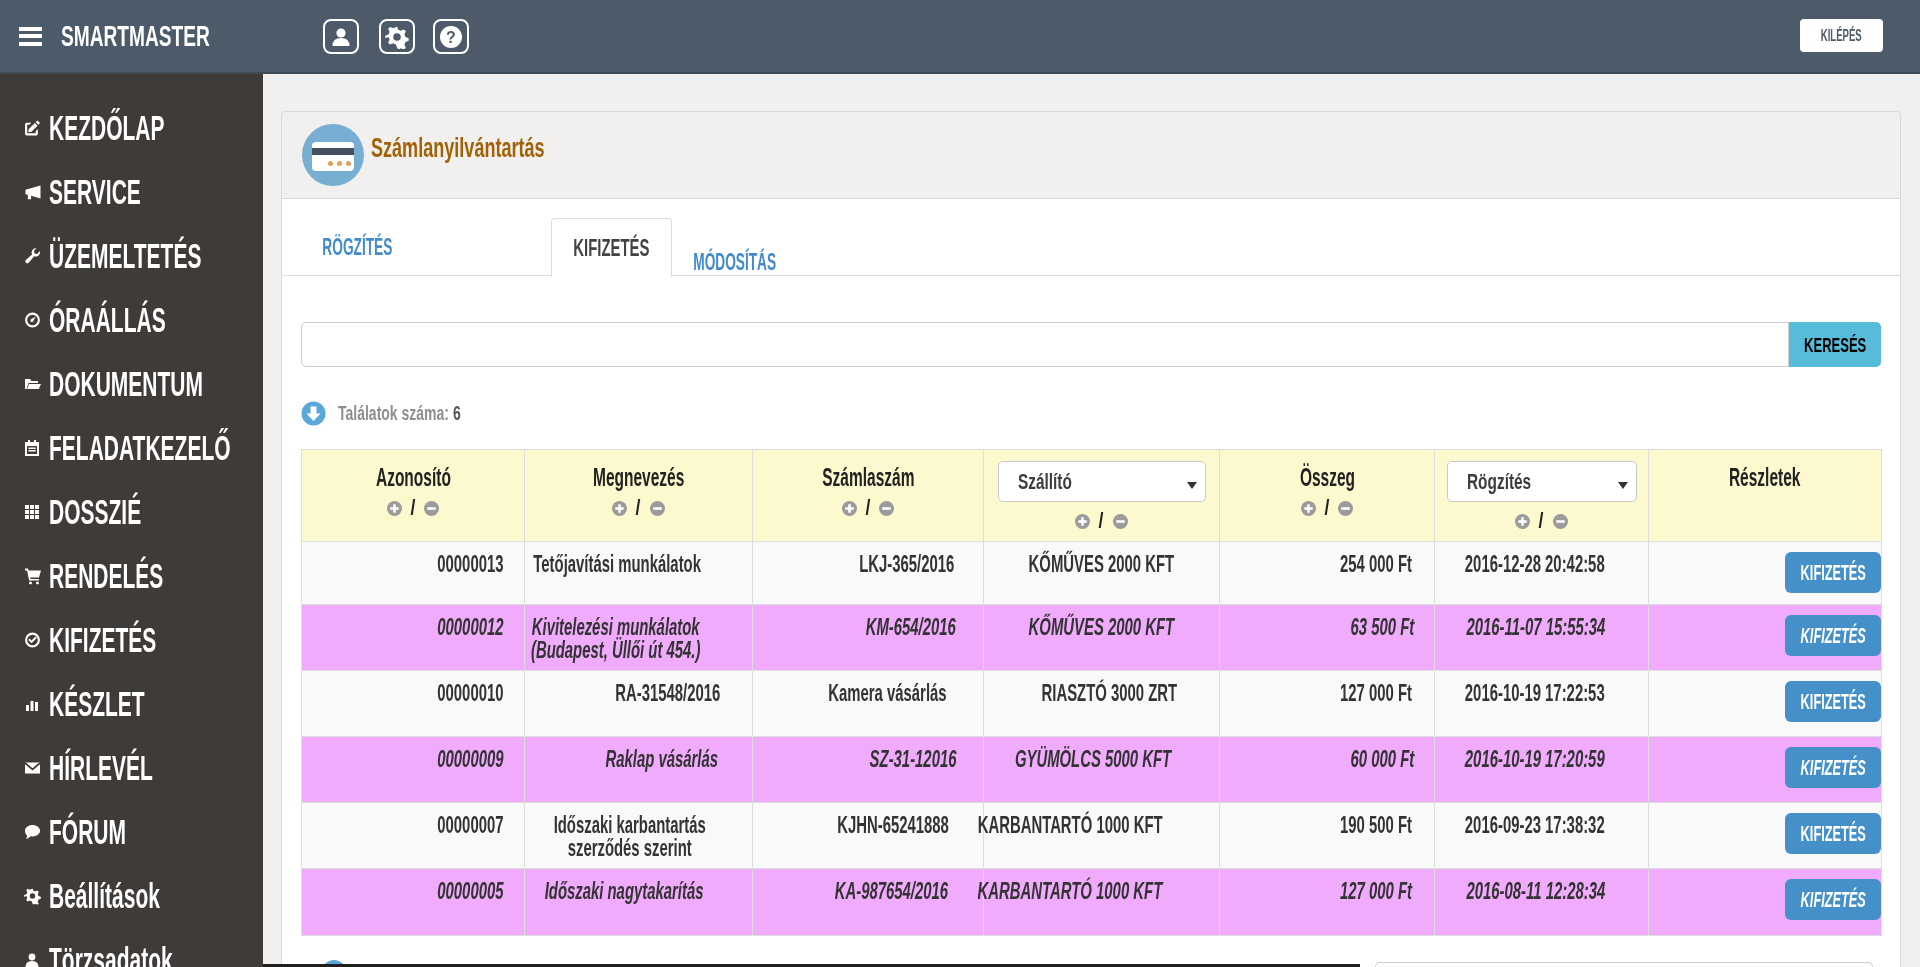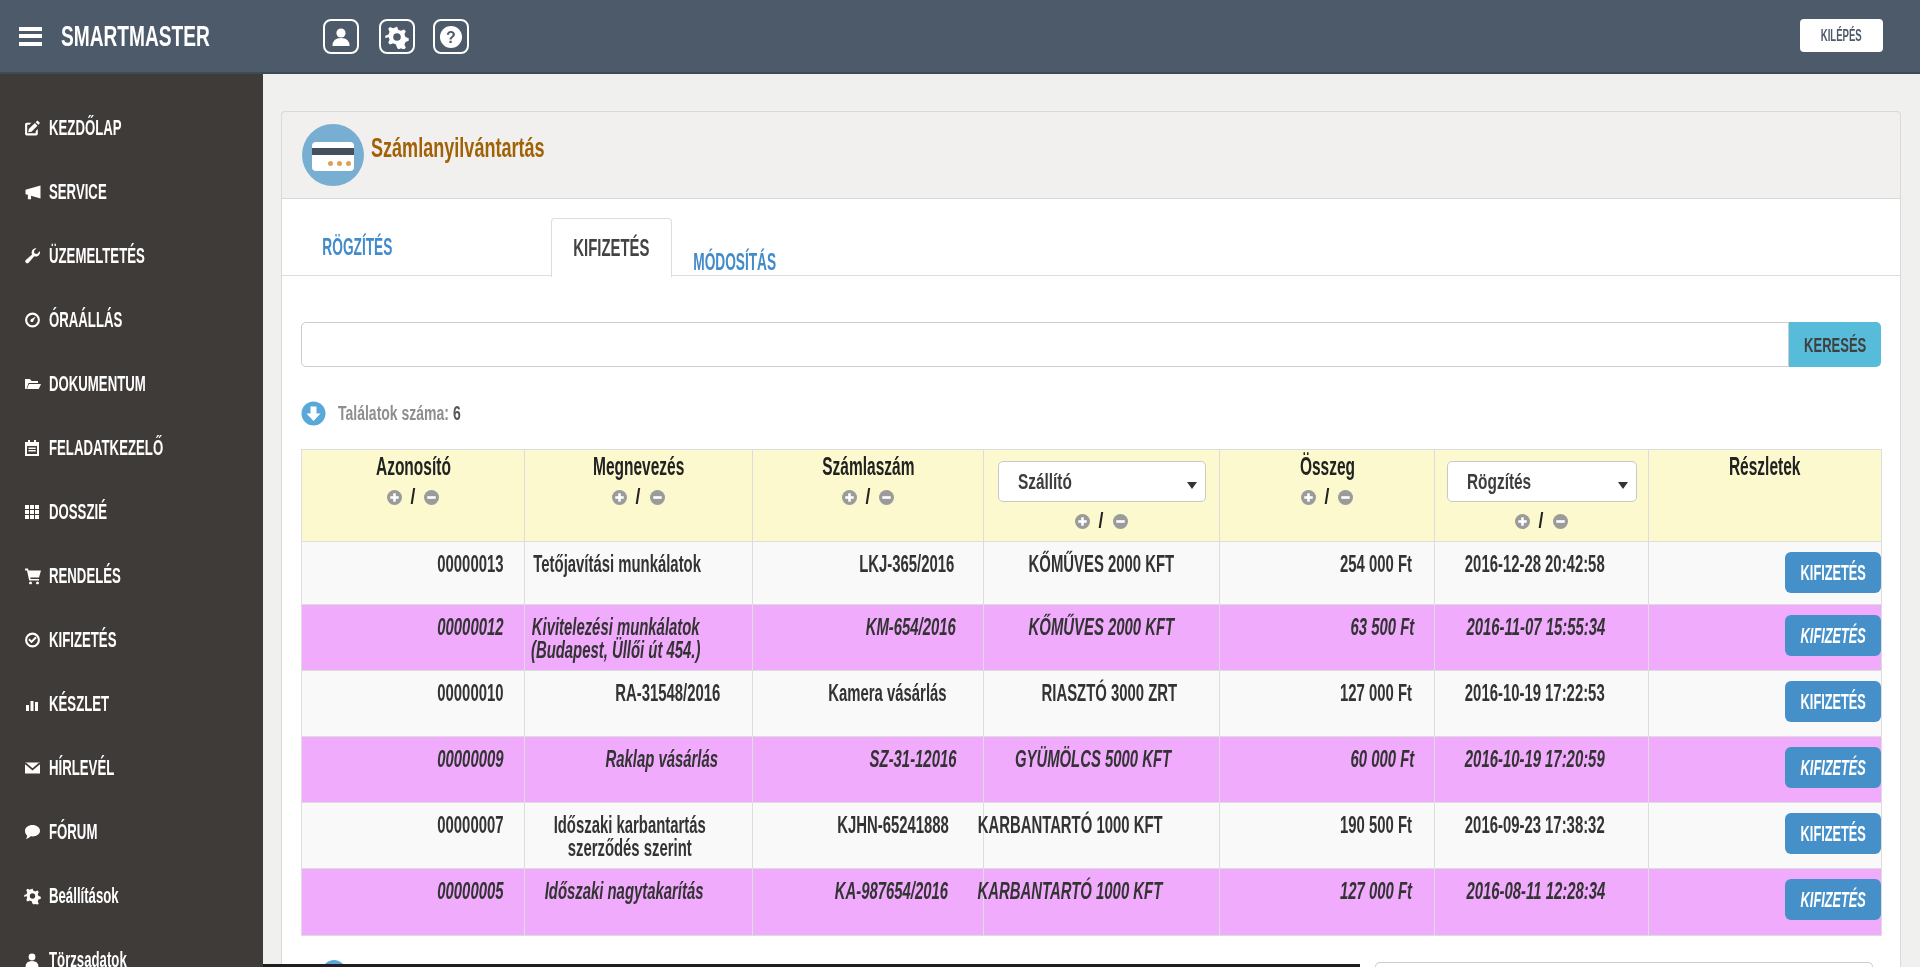--- a/index.html
+++ b/index.html
@@ -14,21 +14,21 @@
 #burger div { height:3.8px; background:#fff; margin-bottom:3.6px; }
 #brand { position:absolute; left:61px; top:20px; color:#fff; font-size:29px; font-weight:bold;text-decoration:underline; }
 .hbtn { position:absolute; top:19px; width:36px; height:35px; border:2px solid #fff; border-radius:8px; }
 .hbtn svg { position:absolute; left:50%; top:50%; transform:translate(-50%,-50%); }
 #kilepes { position:absolute; left:1800px; top:19px; width:83px; height:33px; background:#fff; border-radius:4px; color:#4d5a6a; font-size:16px; font-weight:bold; display:flex; justify-content:center; align-items:center; }
 
 
 #side { position:absolute; left:0; top:74px; width:263px; height:893px; background:#3e3b39; }
 .mi { position:absolute; left:0; width:263px; height:28px; color:#fff; }
 .mi svg { position:absolute; left:24px; top:50%; transform:translateY(-50%); }
-.mi .lbl { position:absolute; left:49px; top:50%; transform:translateY(-50%); font-size:22px; font-weight:bold;text-align:center; }
+.mi .lbl { position:absolute; left:49px; top:50%; transform:translateY(-50%); font-size:35px; font-weight:bold;text-align:center; }
 .mi .lbl span { display:inline-block; transform:scaleX(0.60); transform-origin:left center; white-space:nowrap; }
 
 
 #mainbg { position:absolute; left:263px; top:74px; width:1657px; height:893px; background:#f0f0ef; }
 #card { position:absolute; left:281px; top:111px; width:1620px; height:900px; background:#fff; border:1px solid #d9d9d9; border-radius:4px 4px 0 0; }
 #cardhead { position:absolute; left:281px; top:111px; width:1620px; height:88px; background:#f1f0ee; border:1px solid #d9d9d9; border-radius:4px 4px 0 0; }
 #titleicon { position:absolute; left:302px; top:124px; width:62px; height:62px; border-radius:50%; background:#79aed3; }
 #cc { position:absolute; left:10px; top:18px; width:42px; height:29px; background:#fff; border-radius:4px; overflow:hidden; }
 #cc .stripe { position:absolute; left:0; top:6px; width:42px; height:7px; background:#44505e; }
 #cc .d { position:absolute; top:19px; width:5px; height:5px; border-radius:50%; background:#dda25a; }
@@ -37,32 +37,32 @@
 
 #tabrow { position:absolute; left:282px; top:218px; width:1618px; height:58px; background:#fff; }
 #tabrow .bline { position:absolute; left:0px; bottom:0px; width:1618px; height:1px; background:#ddd; }
 .tab { position:absolute; top:0; height:58px; display:flex; justify-content:center; align-items:center; font-size:24px; font-weight:bold; color:#428bca; }
 .tab .c { transform:scaleX(0.57); }
 #tab3.tab .c { transform:scaleX(0.62); }
 #tab3 { background:#fff; border:1px solid #ddd; border-bottom:none; border-radius:4px 4px 0 0; color:#434343; z-index:2; height:59px; }
 
 
 #searchinput { position:absolute; left:301px; top:322px; width:1488px; height:45px; background:#fff; border:1px solid #ccc; border-radius:5px 0 0 5px; }
-#searchbtn { position:absolute; left:1789px; top:322px; width:92px; height:45px; background:#56bcd9; border-radius:0 5px 5px 0; color:#404040; font-size:21px; font-weight:bold; display:flex; justify-content:center; align-items:center; }
+#searchbtn { position:absolute; left:1789px; top:322px; width:92px; height:45px; background:#56bcd9; border-radius:0 5px 5px 0; color:#000000; font-size:21px; font-weight:bold; display:flex; justify-content:center; align-items:center; }
 
 
 #foundico { position:absolute; left:301px; top:401px; }
 #foundtxt { position:absolute; left:338px; top:402px; font-size:20px; font-weight:bold; color:#8e8e8e; }
 #foundtxt b { color:#555; }
 
 
 table { position:absolute; left:301px; top:449px; width:1580px; border-collapse:collapse; table-layout:fixed; }
 td, th { border:1px solid #ddd; text-align:center; vertical-align:top; padding:0; }
 th { background:#fbf9cd; height:92px; font-size:25px; color:#222; }
-th .v { display:flex; flex-direction:column; align-items:center; padding-top:0; }
+th .v { display:flex; flex-direction:column; align-items:center; padding-top:11px; }
 th .v.vs { padding-top:11px; }
 .thname { height:32px; line-height:32px; display:flex; justify-content:center; font-weight:bold; }
 td { font-size:24px; font-weight:bold; color:#333; height:66px; line-height:23px; }
 td .fx { display:flex; justify-content:flex-end; padding-top:10px; }
 td .c { text-align:center; }
 tr.odd td { background:#f9f9f9; }
 tr.r1 td { height:63px; }
 tr.even td { background:#f0abfc;font-style:italic; }
 .thname { display:block; margin-top:0px; }
 .sort { display:flex; justify-content:center; align-items:center; margin-top:7px; height:16px; }

